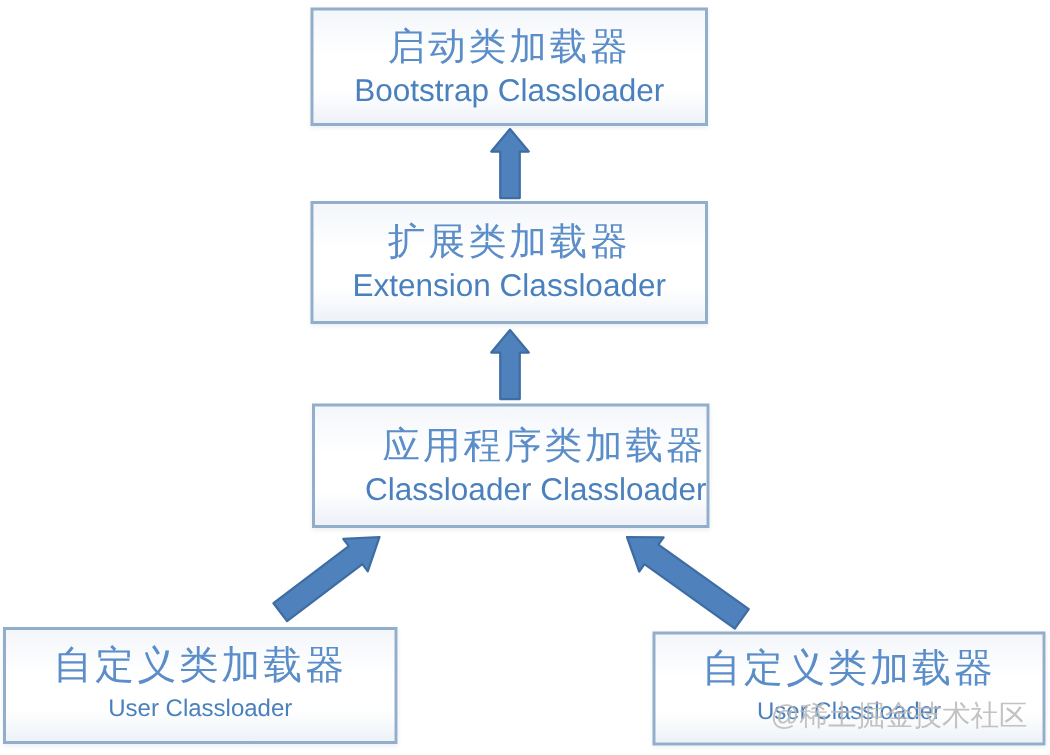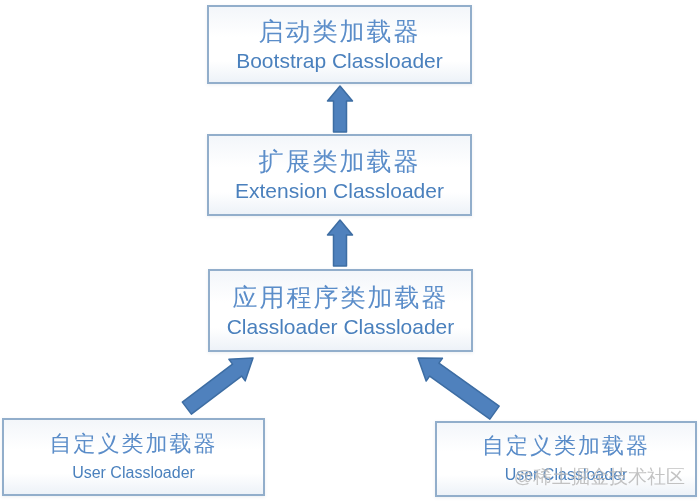--- a/index.html
+++ b/index.html
@@ -46,24 +46,24 @@
     white-space:nowrap;
   }
   .node .en{
     color:var(--text-en);
     font-size:21px;
     line-height:27px;
     white-space:nowrap;
   }
   #node-bootstrap  {left:207px; top:5px;   width:265px; height:79px;}
   #node-extension  {left:207px; top:134px; width:265px; height:82px;}
-  #node-application{left:208px; top:269px; width:265px; height:83px;}
+  #node-application{left:208px; top:269px; width:265px; height:83px;align-items:flex-end;}
   #node-user-left  {left:2px;   top:418px; width:263px; height:78px;}
   #node-user-right {left:435px; top:421px; width:262px; height:76px;}
-  #node-user-left .zh, #node-user-right .zh{font-size:22px;}
+  #node-user-left .zh, #node-user-right .zh{font-size:26px;}
   #node-user-left .en, #node-user-right .en{font-size:16px;}
 
   .arrows{
     position:absolute;
     left:0; top:0;
     width:700px;
     height:503px;
     pointer-events:none;
   }
   .arrows polygon{

